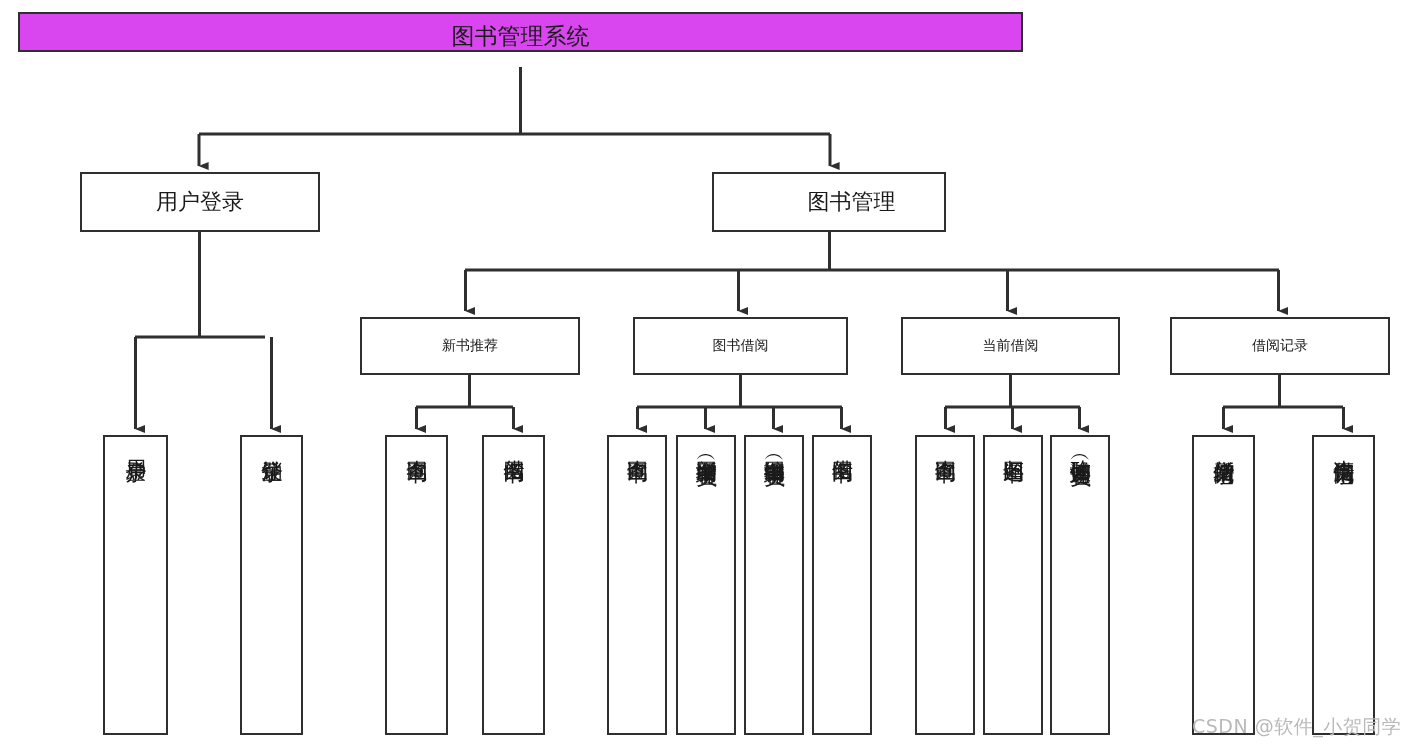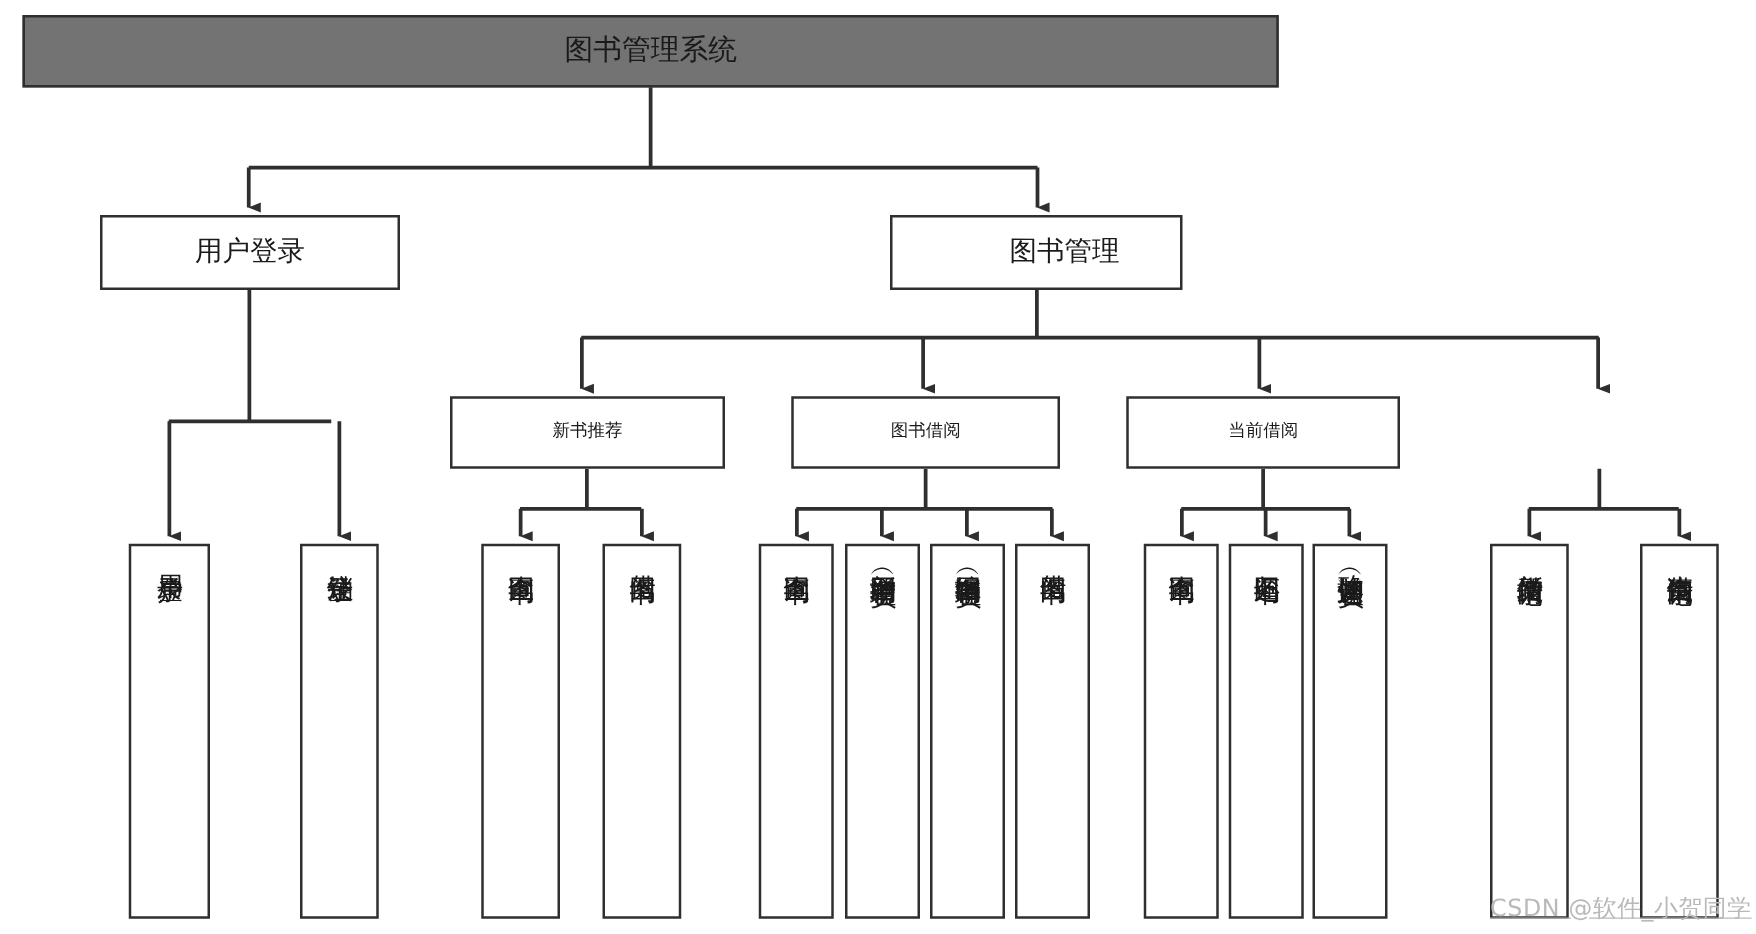--- a/index.html
+++ b/index.html
@@ -120,39 +120,42 @@
       <path d="M 1012.5 407 L 1012.5 429" marker-end="url(#arrow)"></path>
       <path d="M 1079.5 407 L 1079.5 429" marker-end="url(#arrow)"></path>
 
       <path d="M 1279.5 375 L 1279.5 407"></path>
       <path d="M 1223 407 L 1343 407"></path>
       <path d="M 1223.5 407 L 1223.5 429" marker-end="url(#arrow)"></path>
       <path d="M 1343.5 407 L 1343.5 429" marker-end="url(#arrow)"></path>
     </g>
   </svg>
 
-  <div class="node root" style="left: 18px; top: 12px; width: 1005px; height: 58px; border-color: rgb(47, 47, 47); background: #737373; color: rgb(26, 26, 26);">
+  <div class="node root" style="left: 18px; top: 12px; width: 1005px; height: 40px; border-color: rgb(47, 47, 47); background: #d946ef; color: rgb(26, 26, 26); align-items: flex-end;">
     <span class="lbl">图书管理系统</span>
   </div>
 
   <div class="node lvl2" style="left: 80px; top: 172px; width: 240px; height: 60px; border-color: rgb(47, 47, 47); background: rgb(255, 255, 255); color: rgb(26, 26, 26);">
     <span class="lbl">用户登录</span>
   </div>
   <div class="node lvl2" style="left: 712px; top: 172px; width: 234px; height: 60px; border-color: rgb(47, 47, 47); background: rgb(255, 255, 255); color: rgb(26, 26, 26); padding-left: 45px;">
     <span class="lbl">图书管理</span>
   </div>
 
   <div class="node lvl3" style="left: 360px; top: 317px; width: 220px; height: 58px; border-color: rgb(47, 47, 47); background: rgb(255, 255, 255); color: rgb(26, 26, 26);">
     <span class="lbl">新书推荐</span>
   </div>
   <div class="node lvl3" style="left: 901px; top: 317px; width: 219px; height: 58px; border-color: rgb(47, 47, 47); background: rgb(255, 255, 255); color: rgb(26, 26, 26);">
     <span class="lbl">当前借阅</span>
   </div>
   <div class="node lvl3" style="left: 633px; top: 317px; width: 215px; height: 58px; border-color: rgb(47, 47, 47); background: rgb(255, 255, 255); color: rgb(26, 26, 26);">
     <span class="lbl">图书借阅</span>
+  </div>
+  <div class="node lvl3" style="left: 1170px; top: 317px; width: 220px; height: 58px; border-color: rgb(47, 47, 47); background: rgb(255, 255, 255); color: rgb(26, 26, 26);">
+    <span class="lbl">借阅记录</span>
   </div>
 
   <div class="node leaf" style="left: 103px; top: 435px; width: 65px; height: 300px; border-color: rgb(47, 47, 47); background: rgb(255, 255, 255); color: rgb(26, 26, 26);">
     <span class="lbl">用户登录</span>
   </div>
   <div class="node leaf" style="left: 240px; top: 435px; width: 63px; height: 300px; border-color: rgb(47, 47, 47); background: rgb(255, 255, 255); color: rgb(26, 26, 26);">
     <span class="lbl">注销登录</span>
   </div>
   <div class="node leaf" style="left: 385px; top: 435px; width: 63px; height: 300px; border-color: rgb(47, 47, 47); background: rgb(255, 255, 255); color: rgb(26, 26, 26);">
     <span class="lbl">查询图书</span>
@@ -181,15 +184,15 @@
   <div class="node leaf" style="left: 1050px; top: 435px; width: 60px; height: 300px; border-color: rgb(47, 47, 47); background: rgb(255, 255, 255); color: rgb(26, 26, 26);">
     <span class="lbl">确认归还（管理员）</span>
   </div>
   <div class="node leaf" style="left: 1192px; top: 435px; width: 63px; height: 300px; border-color: rgb(47, 47, 47); background: rgb(255, 255, 255); color: rgb(26, 26, 26);">
     <span class="lbl">新增借阅记录</span>
   </div>
   <div class="node leaf" style="left: 1312px; top: 435px; width: 63px; height: 300px; border-color: rgb(47, 47, 47); background: rgb(255, 255, 255); color: rgb(26, 26, 26);">
     <span class="lbl">查询借阅记录</span>
   </div>
 
-  <div class="watermark" style="left: 1192px; top: 714px; color: rgb(185, 185, 185); text-decoration: underline;">CSDN @软件_小贺同学</div>
+  <div class="watermark" style="left: 1192px; top: 714px; color: rgb(185, 185, 185);">CSDN @软件_小贺同学</div>
 
 </div>
 
 </body></html>

